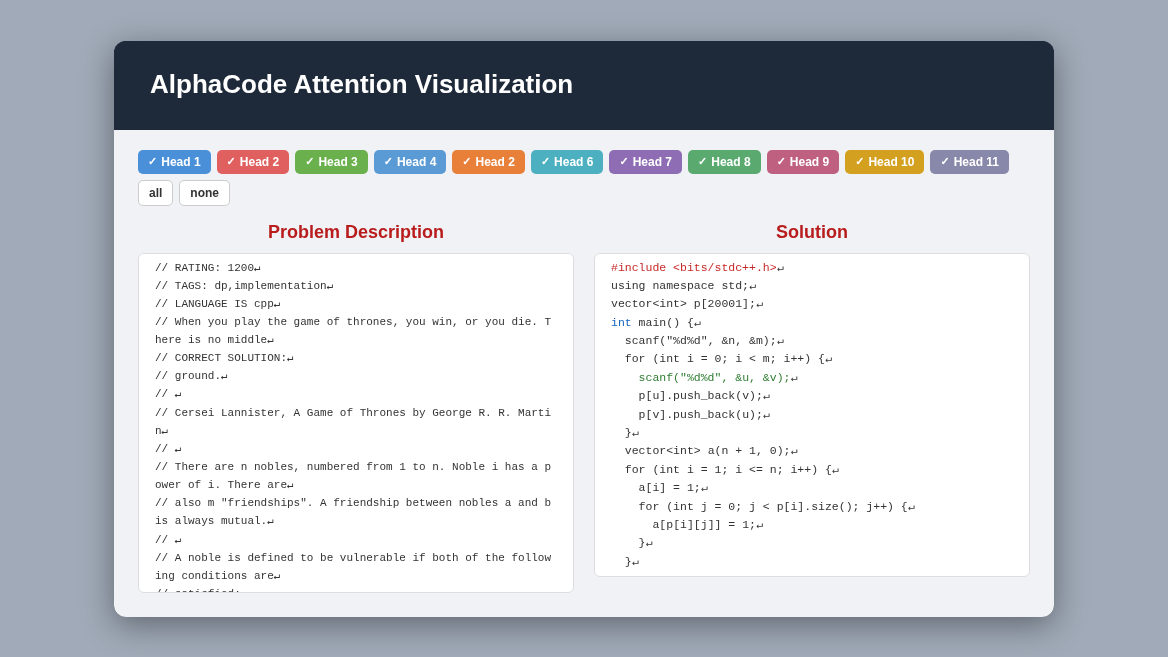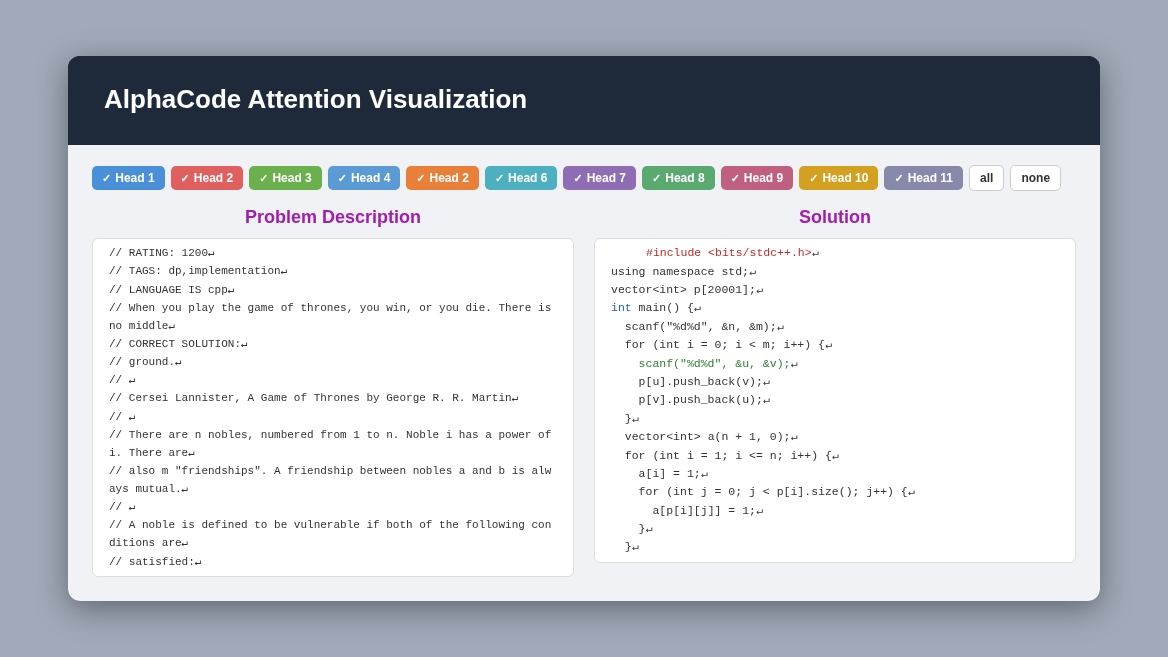--- a/index.html
+++ b/index.html
@@ -8,21 +8,21 @@
       font-family: -apple-system, BlinkMacSystemFont, 'Segoe UI', Arial, sans-serif;
       display: flex;
       align-items: center;
       justify-content: center;
       min-height: 100vh;
       padding: 20px;
     }
     .window {
       background: #1e2a3a;
       border-radius: 12px;
-      width: 1032px;
+      width: 940px;
       overflow: hidden;
       box-shadow: 0 8px 32px rgba(0,0,0,0.4);
     }
     .header {
       background: #1e2a3a;
       padding: 28px 36px 20px;
     }
     .header h1 {
       color: #ffffff;
       font-size: 26px;
@@ -116,41 +116,41 @@
     }
     .columns {
       display: grid;
       grid-template-columns: 1fr 1fr;
       gap: 20px;
     }
     .column-title {
       text-align: center;
       font-size: 18px;
       font-weight: 600;
-      color: #a21caf;
+      color: #b91c1c;
       margin-bottom: 10px;
     }
     .code-panel {
       background: #fff;
       border-radius: 6px;
       padding: 5px 16px;
       font-family: 'Courier New', Consolas, monospace;
       font-size: 11.5px;
       line-height: 1.6;
       color: #333;
       overflow-y: auto;
       max-height: 340px;
       border: 1px solid #ddd;
     }
     .code-panel.solution {
       color: #333;
     }
     .code-green { color: #2e7d32; }
     .code-blue { color: #1565c0; }
-    .code-red { color: #c62828; margin-left: 35px; }
+    .code-red { color: #c62828; }
     .code-line { display: block; white-space: pre-wrap; word-break: break-all; }
     .problem-text {
       font-family: 'Courier New', Consolas, monospace;
       font-size: 11px;
       line-height: 1.65;
       color: #333;
     }
   </style>
 </head>
 <body>

